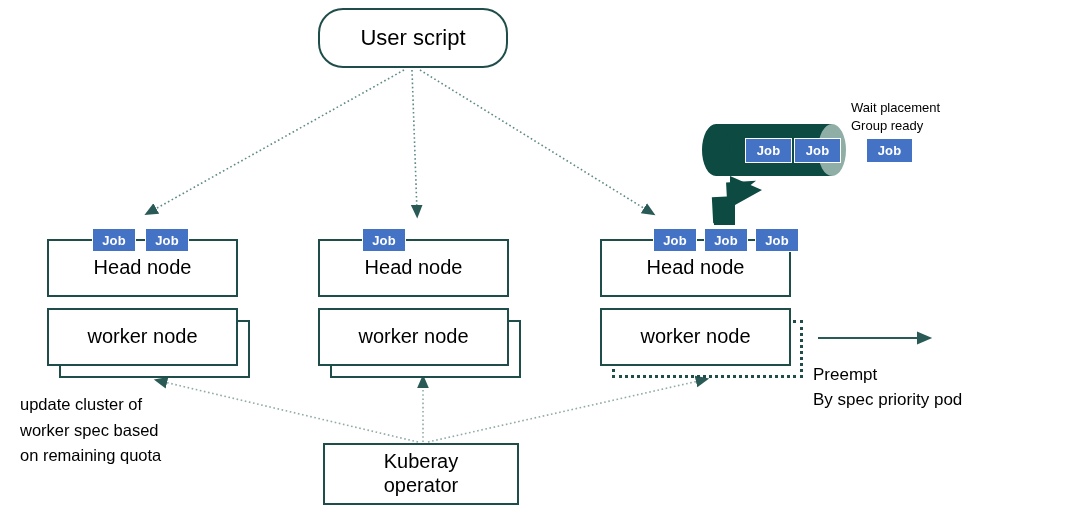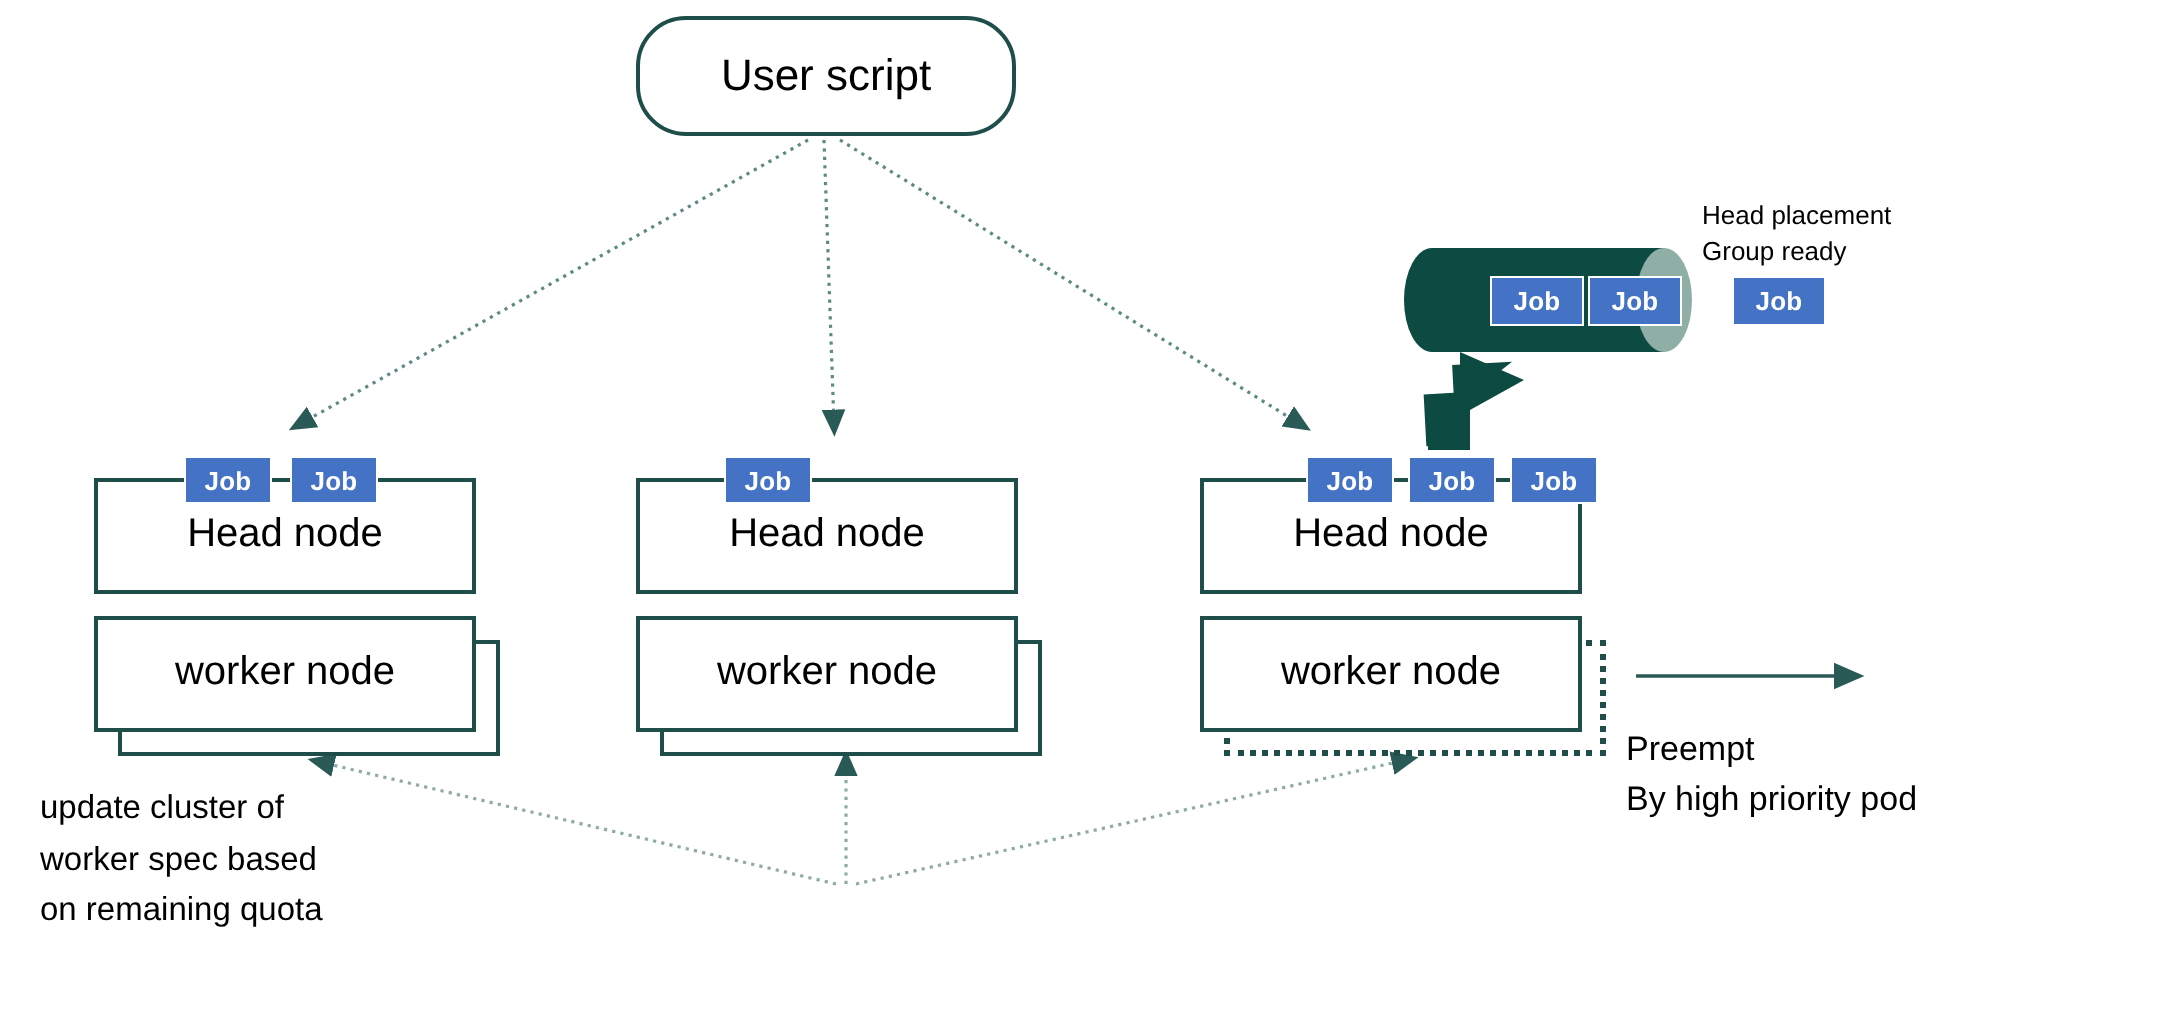--- a/index.html
+++ b/index.html
@@ -170,21 +170,21 @@
   <div>
     <div class="cyl-body" style="left:716px; top:124px; width:116px; height:52px;"></div>
     <div class="cyl-cap-left" style="left:702px; top:124px; width:28px; height:52px;"></div>
     <div class="cyl-cap" style="left:818px; top:124px; width:28px; height:52px;"></div>
 
     <div class="job-badge" style="left:717px; top:138px; width:47px; height:25px;">Job</div>
     <div class="job-badge" style="left:766px; top:138px; width:47px; height:25px;">Job</div>
     <div class="job-badge" style="left:838px; top:138px; width:47px; height:25px;">Job</div>
   </div>
 
-  <div class="note note-small" style="left:851px; top:99px; width:160px;">Head placement
+  <div class="note note-small" style="left:851px; top:99px; width:160px;">Wait placement
 Group ready</div>
 
   <div>
     <div class="job-badge" style="left:64px; top:228px; width:44px; height:24px;">Job</div>
     <div class="job-connector" style="left:108px; top:239px; width:10px;"></div>
     <div class="job-badge" style="left:117px; top:228px; width:44px; height:24px;">Job</div>
 
     <div class="node-box" style="left:47px; top:239px; width:191px; height:58px; font-size:20px;">
       <span class="node-label">Head node</span>
     </div>
@@ -223,16 +223,20 @@
     <div class="node-box" style="left:600px; top:308px; width:191px; height:58px; font-size:20px;">
       <span class="node-label">worker node</span>
     </div>
   </div>
 
   <div class="note note-left" style="left:20px; top:392px; width:220px;">update cluster of
 worker spec based
 on remaining quota</div>
 
   <div class="note note-preempt" style="left:813px; top:363px; width:250px;">Preempt
-By high priority pod</div>
-
+By spec priority pod</div>
+
+  <div class="node-box" style="left:323px; top:443px; width:196px; height:62px; font-size:20px;">
+    <span class="node-label">Kuberay
+operator</span>
+  </div>
 
 </div>
 
 </body></html>

